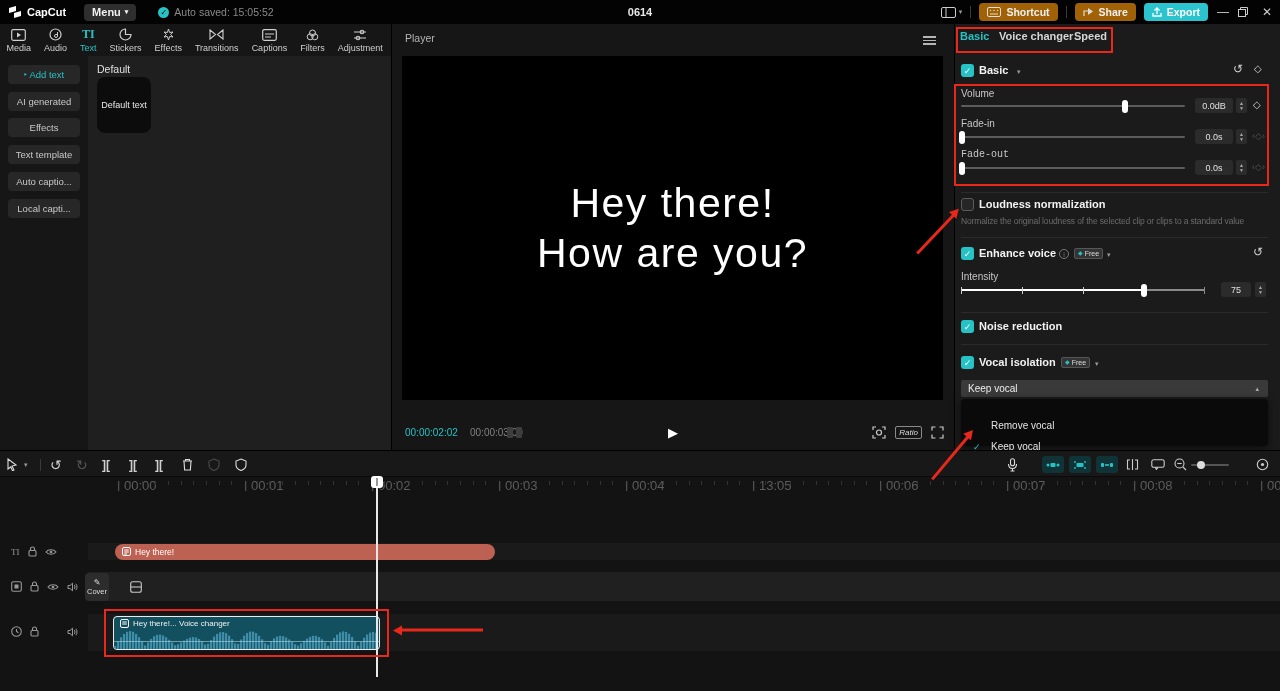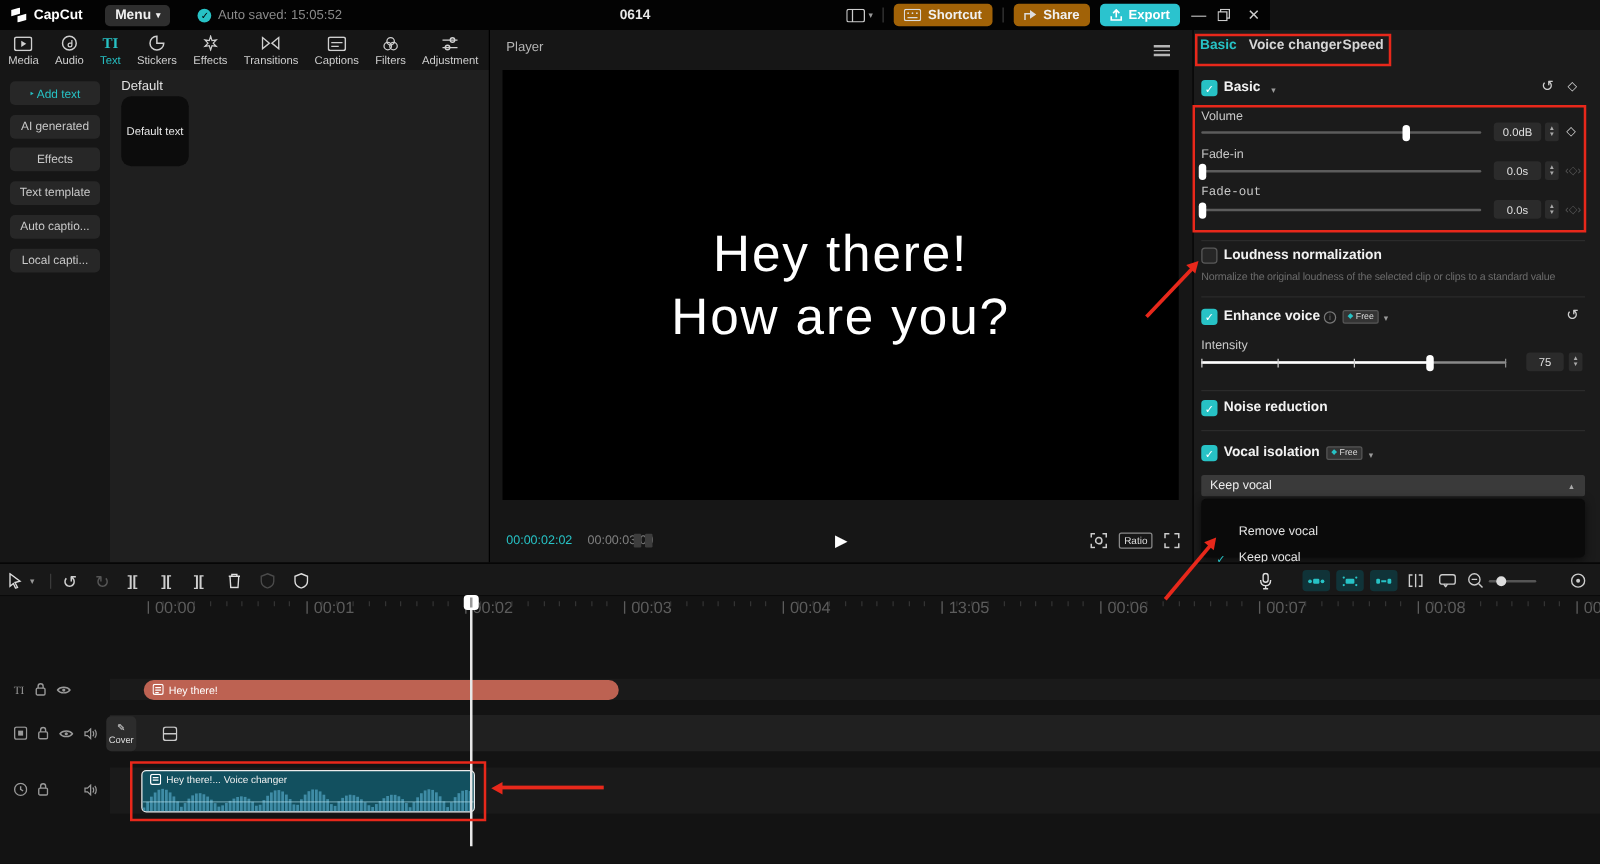--- a/index.html
+++ b/index.html
@@ -1,20 +1,20 @@
 <!DOCTYPE html>
 <html><head>
 <meta charset="utf-8">
 <style>
   * { margin:0; padding:0; box-sizing:border-box; font-family:"Liberation Sans", sans-serif; }
   html,body { width:1280px; height:691px; background:#121212; overflow:hidden; color:#ddd; position:relative; }
   .abs { position:absolute; }
 
   
-  #topbar { position:absolute; left:0; top:0; width:1016px; height:24px; background:#030303; display:flex; align-items:center; z-index:30; }
+  #topbar { position:absolute; left:0; top:0; width:1280px; height:24px; background:#030303; display:flex; align-items:center; z-index:30; }
   .brand { display:flex; align-items:center; gap:5px; margin-left:8px; }
   .brand-glyph { width:14px; height:12px; }
   .brand-name { font-size:11px; font-weight:bold; color:#fff; }
   .menu-btn { margin-left:18px; background:#2e2e2e; border-radius:4px; height:17px; padding:0 8px; display:flex; align-items:center; gap:4px; font-size:11px; font-weight:bold; color:#f0f0f0; }
   .autosave { margin-left:22px; display:flex; align-items:center; gap:5px; font-size:10.5px; color:#8a8a8a; }
   .save-dot { width:11px; height:11px; border-radius:50%; background:#27c2c5; color:#000; font-size:8px; display:flex; align-items:center; justify-content:center; }
   .doc-title { position:absolute; left:50%; transform:translateX(-50%); font-size:11px; font-weight:bold; color:#e8e8e8; }
   .tb-right { position:absolute; right:6px; top:0; height:24px; display:flex; align-items:center; gap:8px; }
   .tb-btn { background:#a16207; border-radius:4px; height:18px; padding:0 8px; display:flex; align-items:center; gap:5px; font-size:10.5px; font-weight:bold; color:#f0f0f0; }
   .export-btn { background:#2bc3ce; color:#fff; }
@@ -44,21 +44,21 @@
   .hamburger { position:absolute; right:18px; top:10px; width:13px; }
   .hamburger i { display:block; height:1.5px; background:#b5b5b5; margin:2px 0; }
   .canvas { position:absolute; left:10px; top:32px; width:541px; height:344px; background:#000; display:flex; flex-direction:column; align-items:center; justify-content:center; }
   .canvas-line { font-size:41px; font-weight:300; color:#fff; letter-spacing:1.5px; line-height:50px; }
   .pc-bar { position:absolute; left:0; bottom:4px; width:100%; height:26px; }
   .time-cur { position:absolute; left:13px; top:7px; font-size:10px; color:#27c2c5; }
   .time-tot { position:absolute; left:78px; top:7px; font-size:10px; color:#818181; }
   .frame-icons { position:absolute; left:115px; top:7px; display:flex; gap:3px; }
   .frame-icons i { width:6px; height:11px; background:#3d3d3d; border-radius:1px; }
   .play-btn { position:absolute; left:50%; top:5px; transform:translateX(-50%); color:#fff; font-size:13px; }
-  .pc-right { position:absolute; right:10px; top:6px; display:flex; align-items:center; gap:9px; }
+  .pc-right { position:absolute; right:10px; top:6px; display:flex; align-items:center; gap:9px;font-style:italic; }
   .ratio-btn { border:1px solid #8a8a8a; border-radius:2px; font-size:8px; color:#ddd; padding:1px 3px; }
 
   
   #inspector { position:absolute; left:955px; top:24px; width:325px; height:426px; background:#1b1b1b; }
   .insp-tab { position:absolute; top:6px; font-size:11px; font-weight:bold; color:#d6d6d6; }
   .insp-tab.active { color:#27c2c5; }
   .chk { position:absolute; width:13px; height:13px; border-radius:3px; display:flex; align-items:center; justify-content:center; font-size:9px; color:#fff; }
   .chk.on { background:#27c2c5; }
   .chk.off { background:#262626; border:1px solid #5a5a5a; }
   .sec-label { position:absolute; font-size:11px; font-weight:bold; color:#f2f2f2; white-space:nowrap; }

